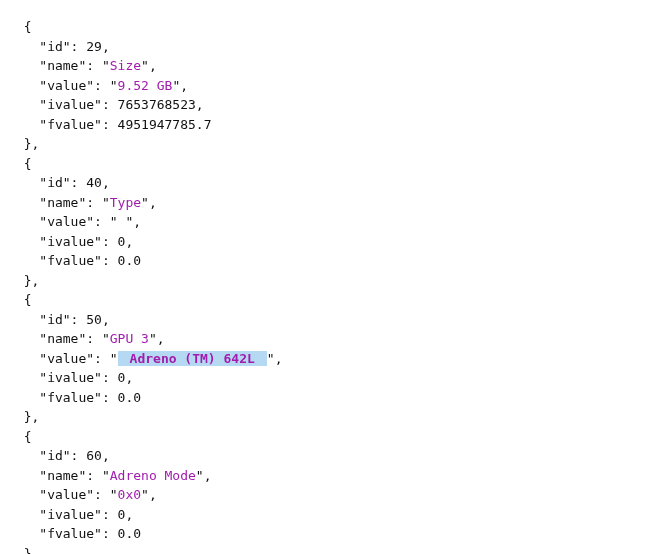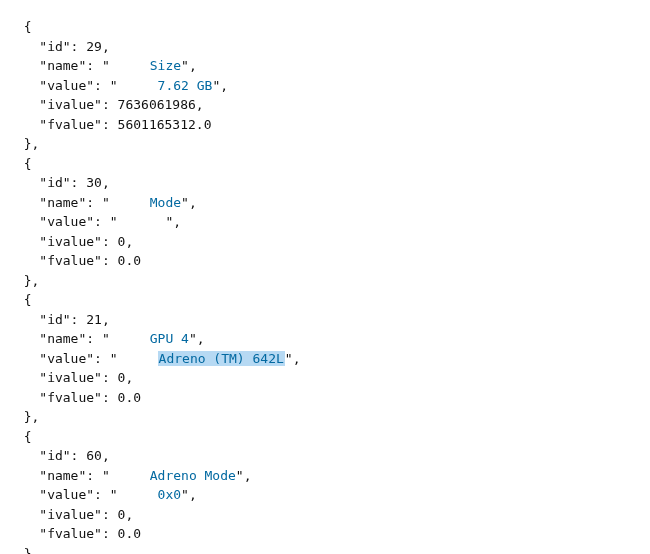--- a/index.html
+++ b/index.html
@@ -8,47 +8,48 @@
     background: #ffffff;
     font-family: "Courier New", Courier, monospace;
     font-size: 13px;
     line-height: 1.5;
     color: #111;
   }
   .code-block {
     white-space: pre;
     padding: 4px 8px 8px 8px;
   } 
-  .s { color: #0369a1; margin-left: 40px; } 
+  .s { color: #a21caf; } 
   .n { color: #111; margin-top: 40px; } 
   .hl-blue {
     background: #b6d9f3;
-    padding: 0 1px;
+    padding: 0 12px;
+    font-weight: bold;
   }
 </style>
 </head>
 <body>
 
 <pre class="code-block" id="code-container">  {
     "id": <span class="n">29</span>,
     "name": "<span class="s">Size</span>",
-    "value": "<span class="s">7.62 GB</span>",
-    "ivalue": <span class="n">7636061986</span>,
-    "fvalue": <span class="n">5601165312.0</span>
+    "value": "<span class="s">9.52 GB</span>",
+    "ivalue": <span class="n">7653768523</span>,
+    "fvalue": <span class="n">4951947785.7</span>
   },
   {
-    "id": <span class="n">30</span>,
-    "name": "<span class="s">Mode</span>",
+    "id": <span class="n">40</span>,
+    "name": "<span class="s">Type</span>",
     "value": "<span class="s"> </span>",
     "ivalue": <span class="n">0</span>,
     "fvalue": <span class="n">0.0</span>
   },
   {
-    "id": <span class="n">21</span>,
-    "name": "<span class="s">GPU 4</span>",
+    "id": <span class="n">50</span>,
+    "name": "<span class="s">GPU 3</span>",
     "value": "<span class="s"><span class="hl-blue">Adreno (TM) 642L</span></span>",
     "ivalue": <span class="n">0</span>,
     "fvalue": <span class="n">0.0</span>
   },
   {
     "id": <span class="n">60</span>,
     "name": "<span class="s">Adreno Mode</span>",
     "value": "<span class="s">0x0</span>",
     "ivalue": <span class="n">0</span>,
     "fvalue": <span class="n">0.0</span>

